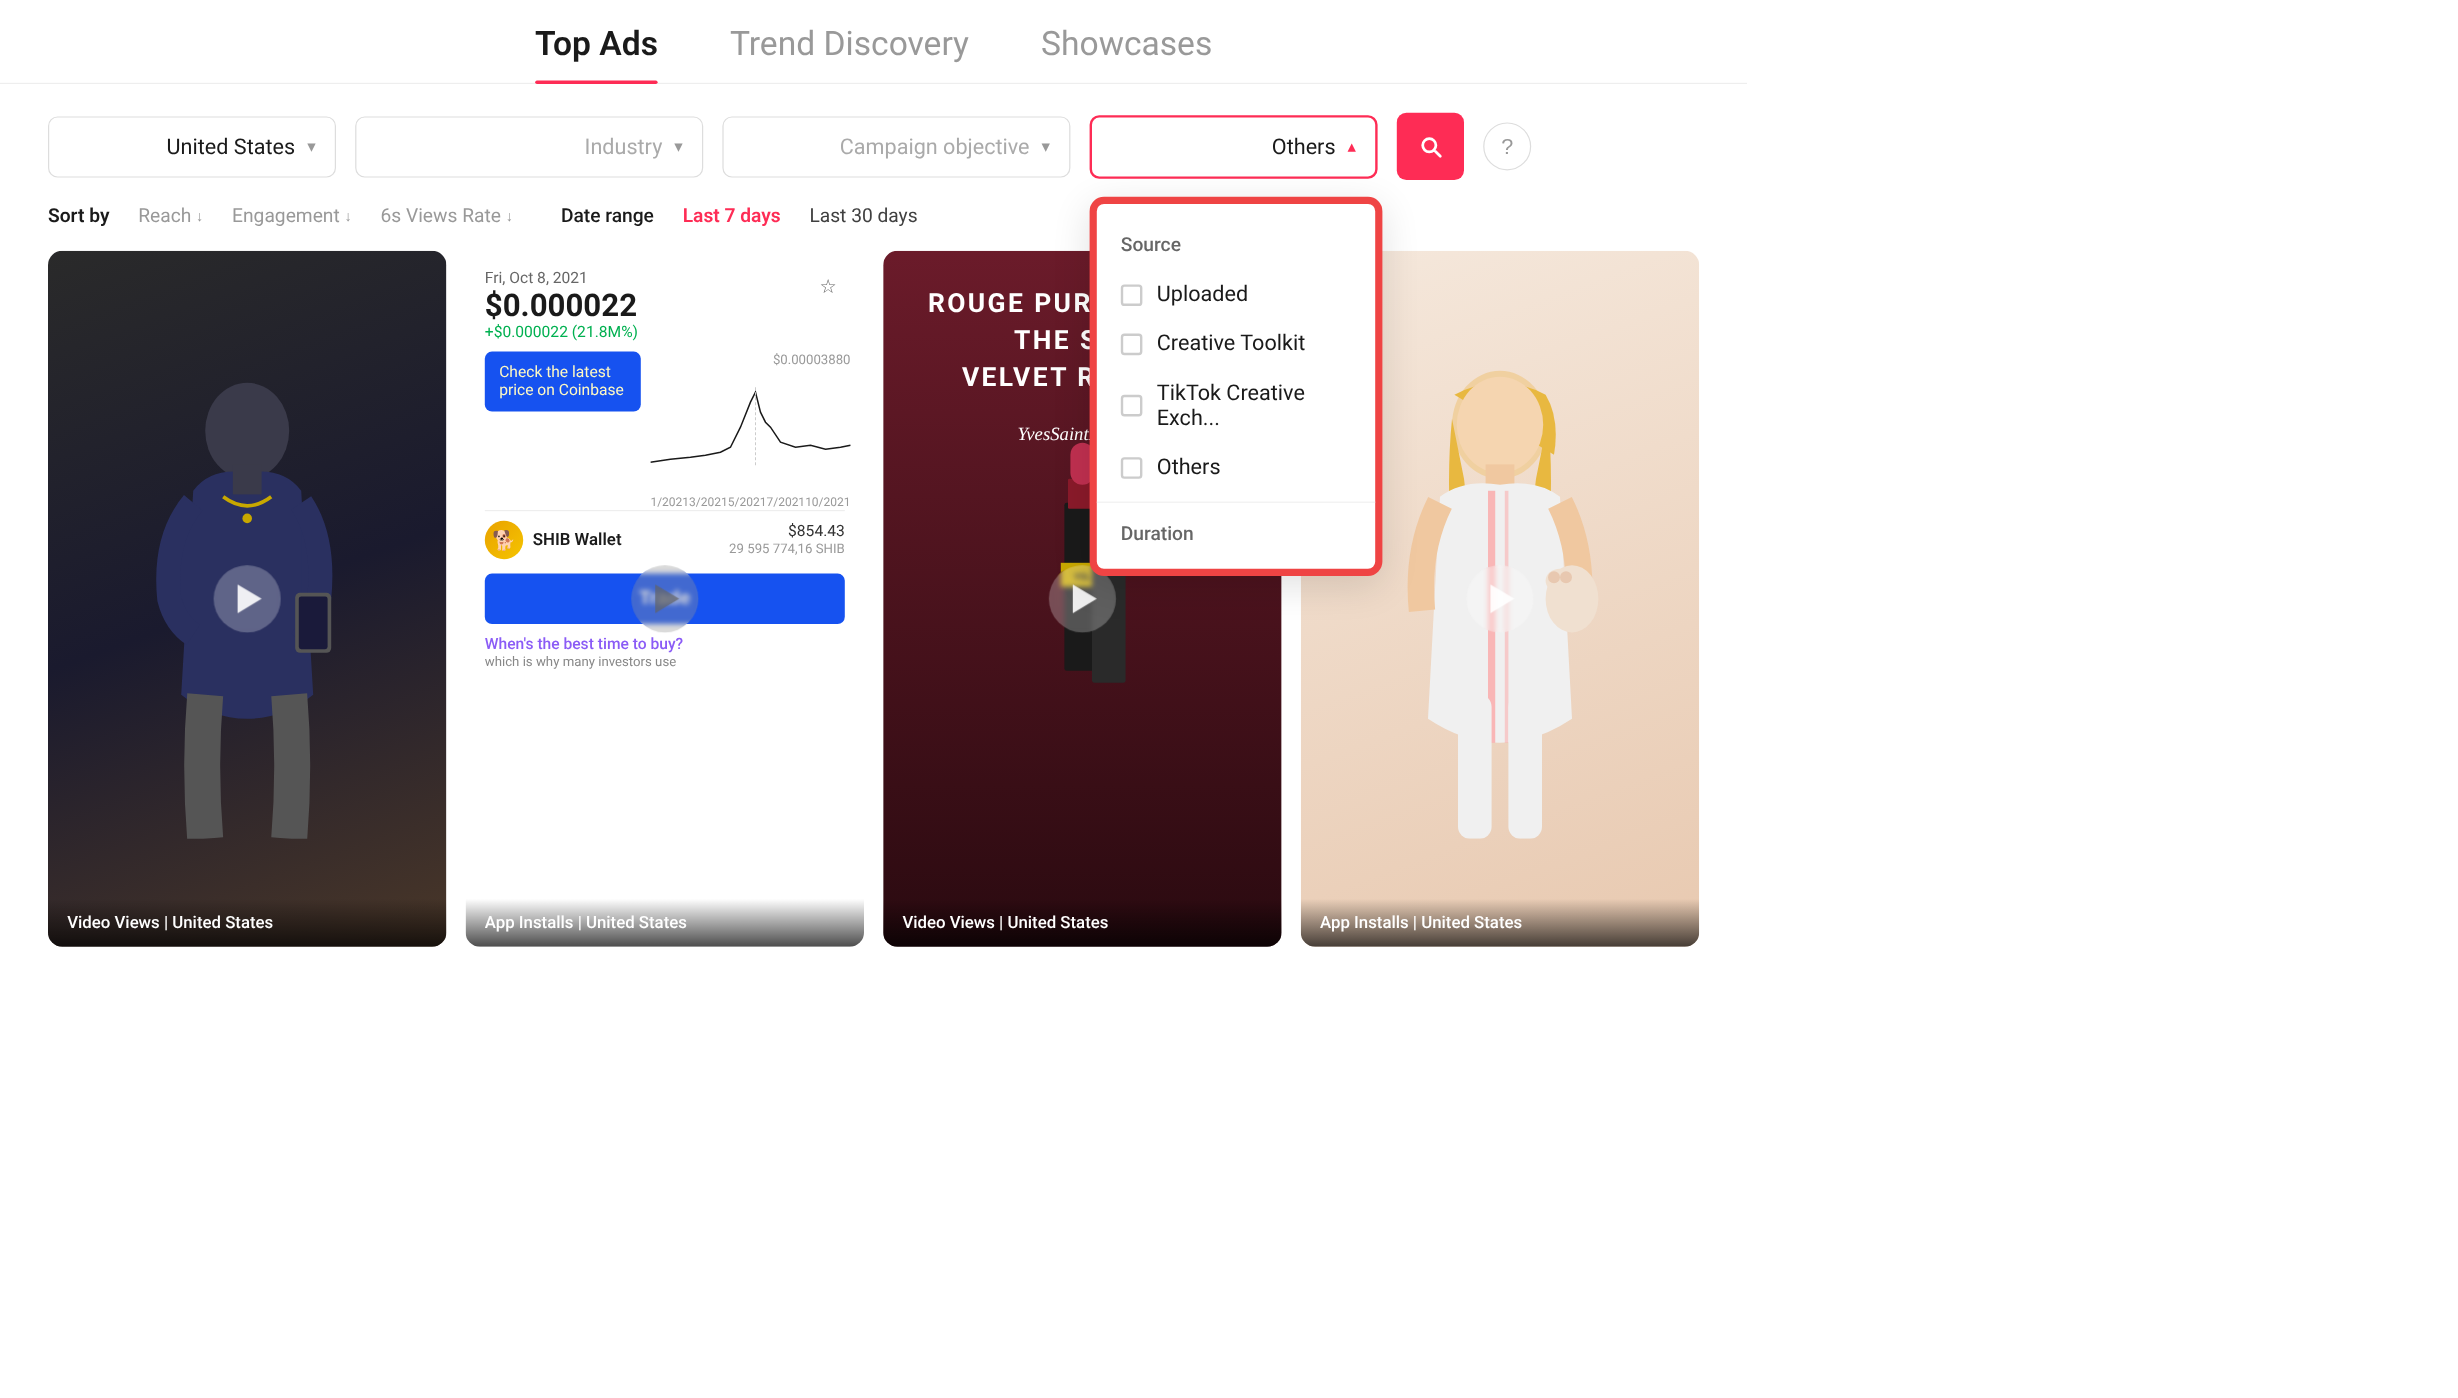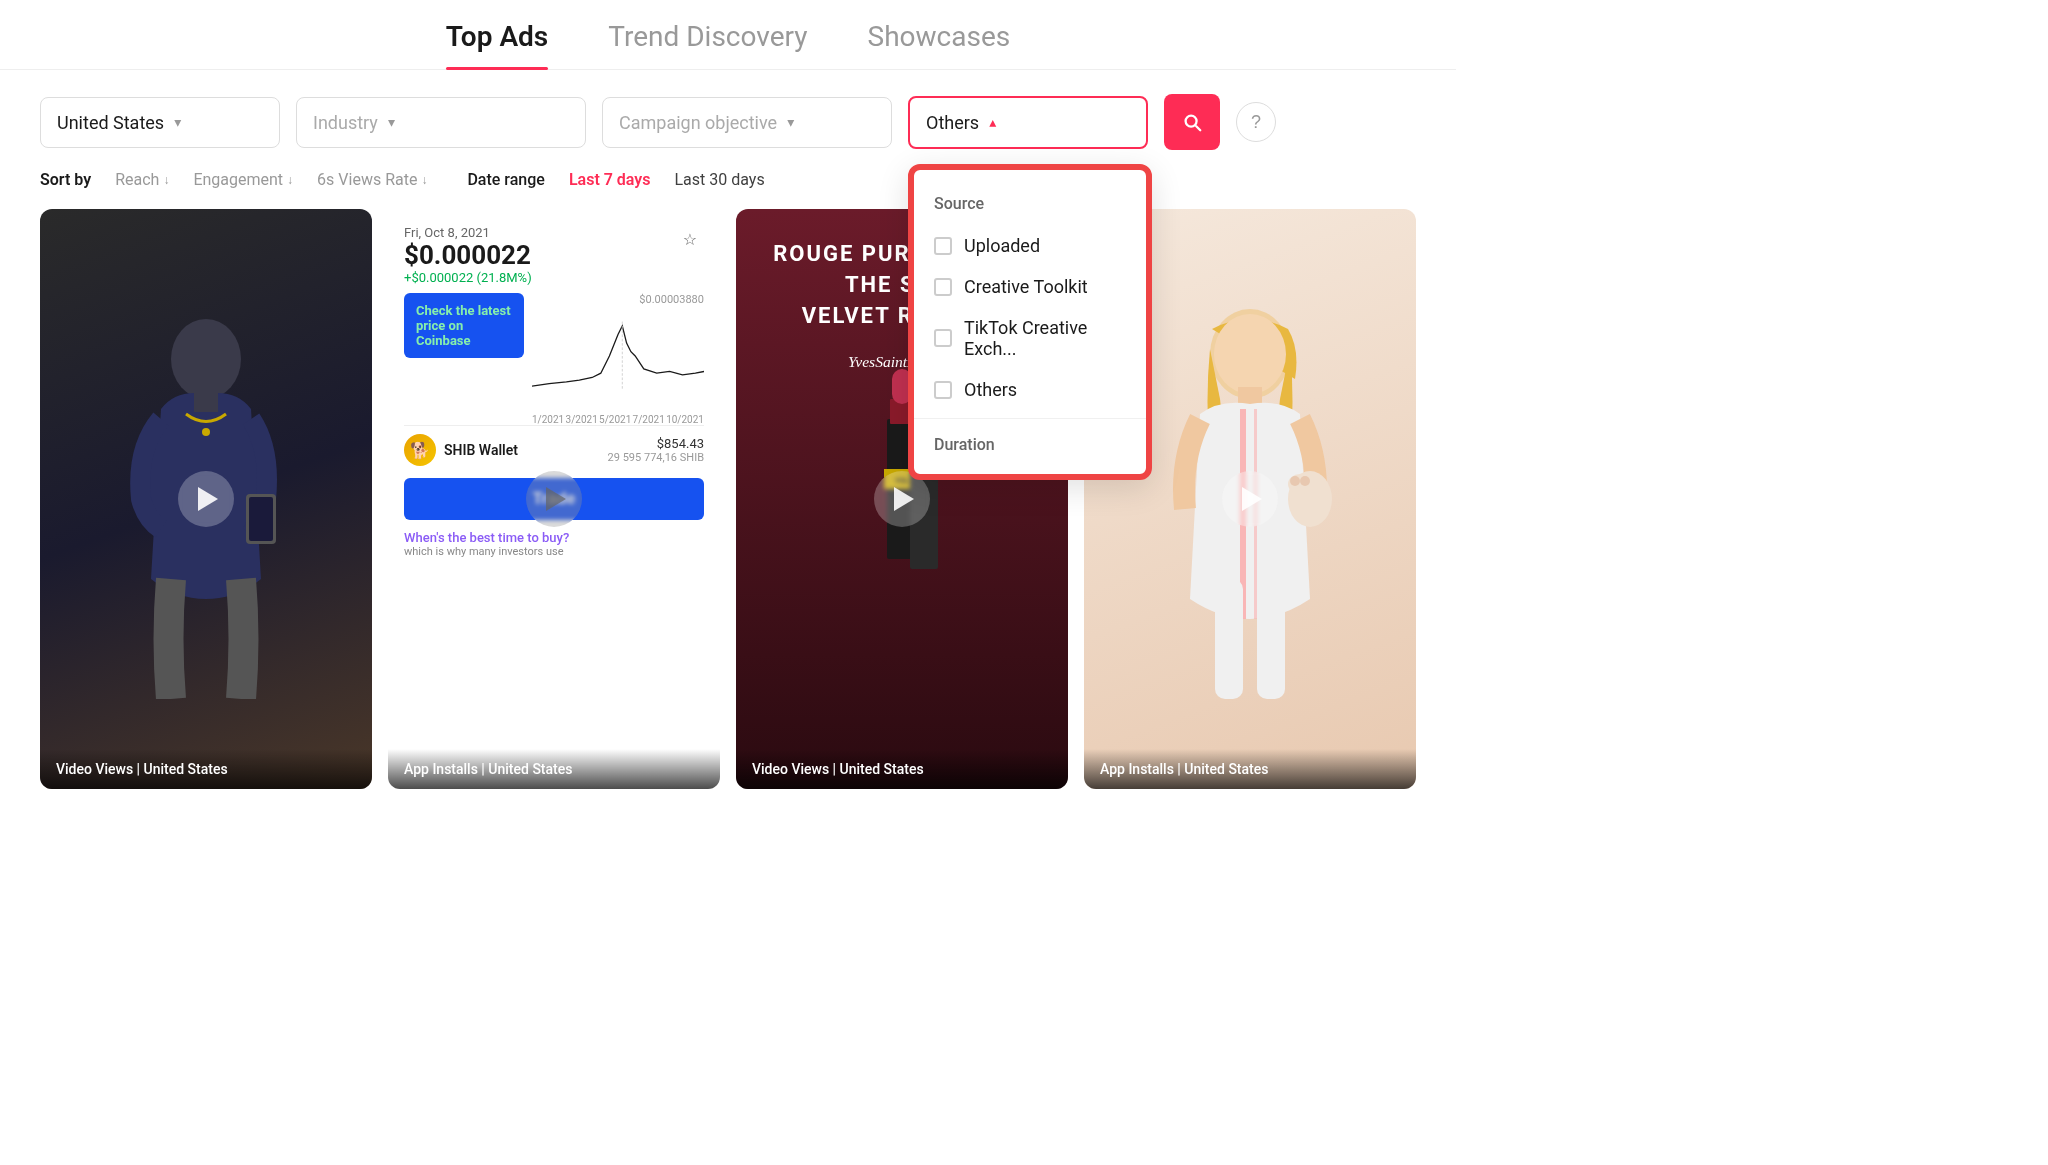--- a/index.html
+++ b/index.html
@@ -49,21 +49,21 @@
       display: flex;
       align-items: center;
       gap: 16px;
       padding: 0 40px;
       margin-bottom: 20px;
       position: relative;
     }
     .filter-select {
       display: flex;
       align-items: center;
-      justify-content: flex-start;
+      justify-content: flex-end;
       border: 1px solid #ddd;
       border-radius: 8px;
       padding: 14px 16px;
       font-size: 18px;
       color: #1a1a1a;
       cursor: pointer;
       background: #fff;
       gap: 10px;
     }
     .filter-select.placeholder {
@@ -445,21 +445,21 @@
 
   <div class="card" style="background:#fff;">
     <div class="card-2-bg">
       <div class="card-2-content">
         <div class="crypto-date">Fri, Oct 8, 2021</div>
         <div class="crypto-price">$0.000022</div>
         <div class="crypto-change">+$0.000022 (21.8M%)</div>
 
         <div style="display:flex; align-items:flex-start; gap:8px; margin-top:8px;">
 
-          <div style="background:#1652f0; color:#86efac; border-radius:6px; padding:10px 12px; font-size:13px; font-weight:700; width:120px; flex-shrink:0;">
+          <div style="background:#1652f0; color:#fef9c3; border-radius:6px; padding:10px 12px; font-size:13px; font-weight:400; width:130px; flex-shrink:0;">
             <span style="cursor:pointer;">Check the latest price on Coinbase</span>
           </div>
 
           <div style="flex:1; position:relative;">
             <div class="chart-label">$0.00003880</div>
             <svg class="chart-svg" viewBox="0 0 200 80">
 
               <polyline points="0,75 20,72 40,70 55,68 70,65 80,60 90,40 100,15 105,5 110,25 115,35 120,40 130,55 145,60 160,58 175,62 190,60 200,58" fill="none" stroke="#1a1a1a" stroke-width="1.5"></polyline>
 
               <line x1="105" y1="0" x2="105" y2="80" stroke="#ccc" stroke-width="1" stroke-dasharray="3,2"></line>

